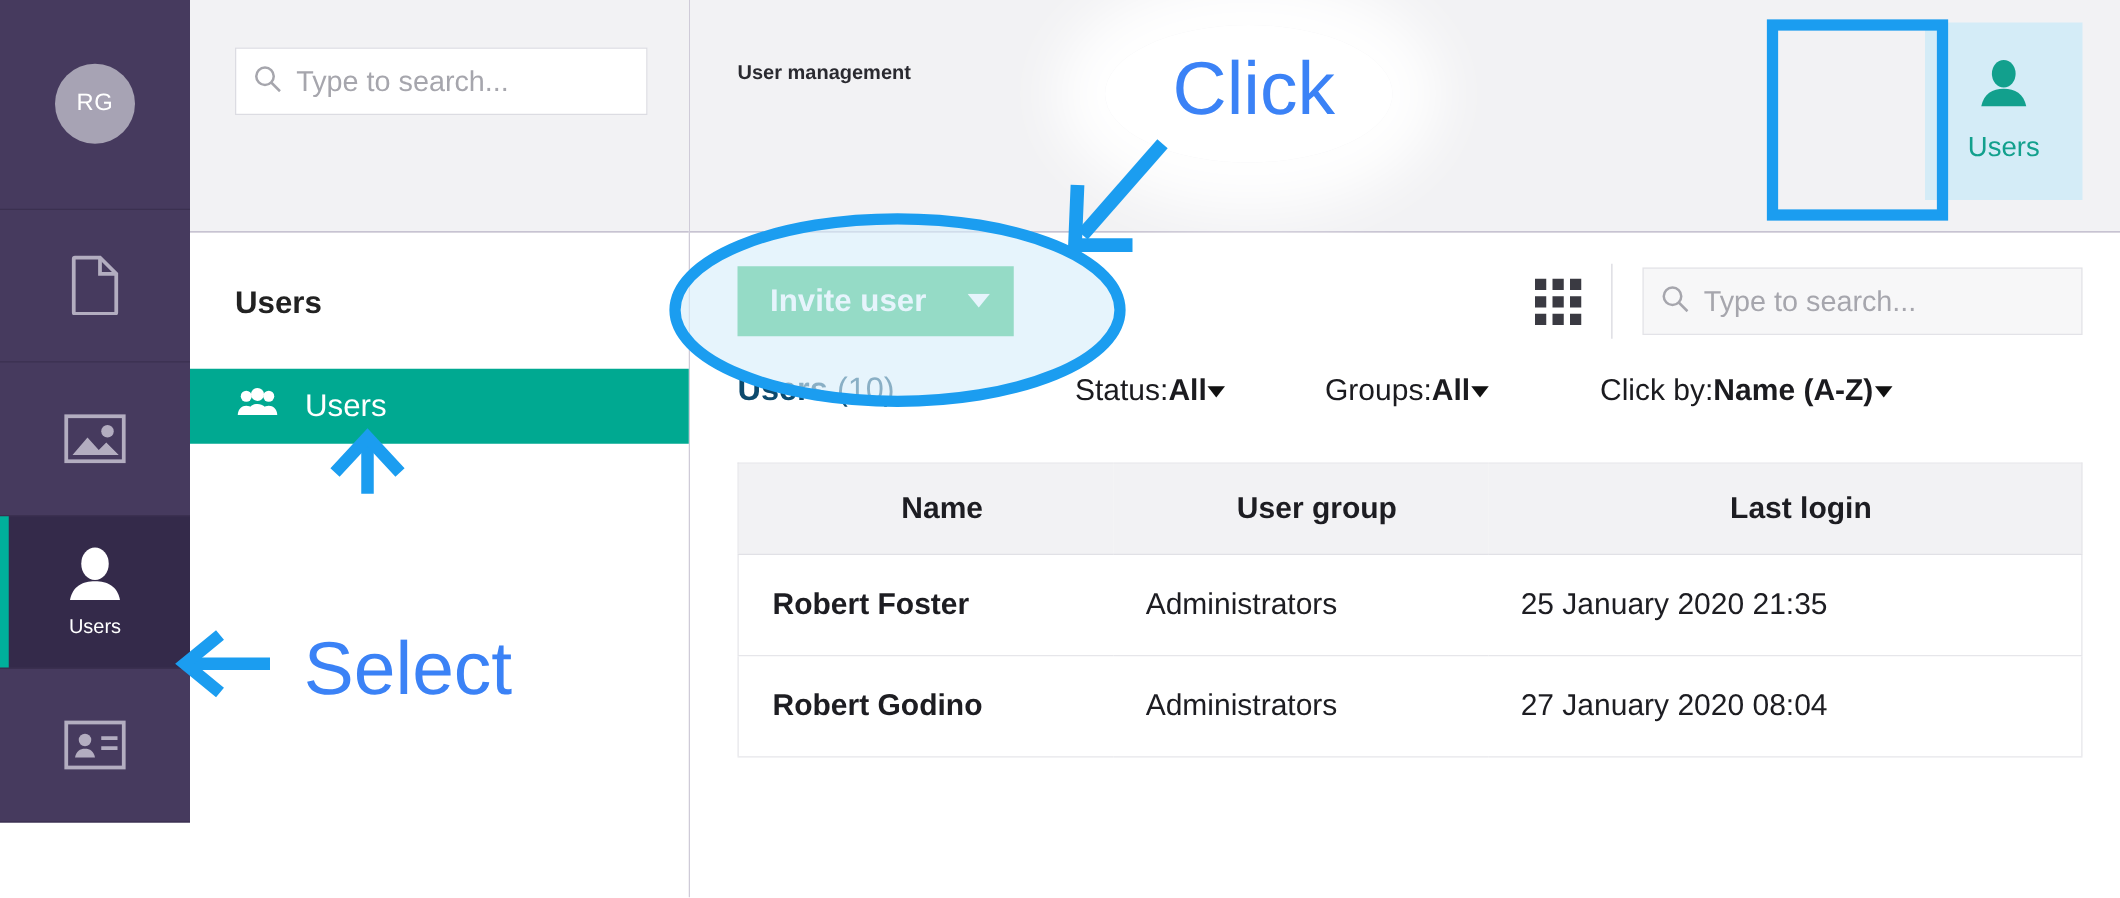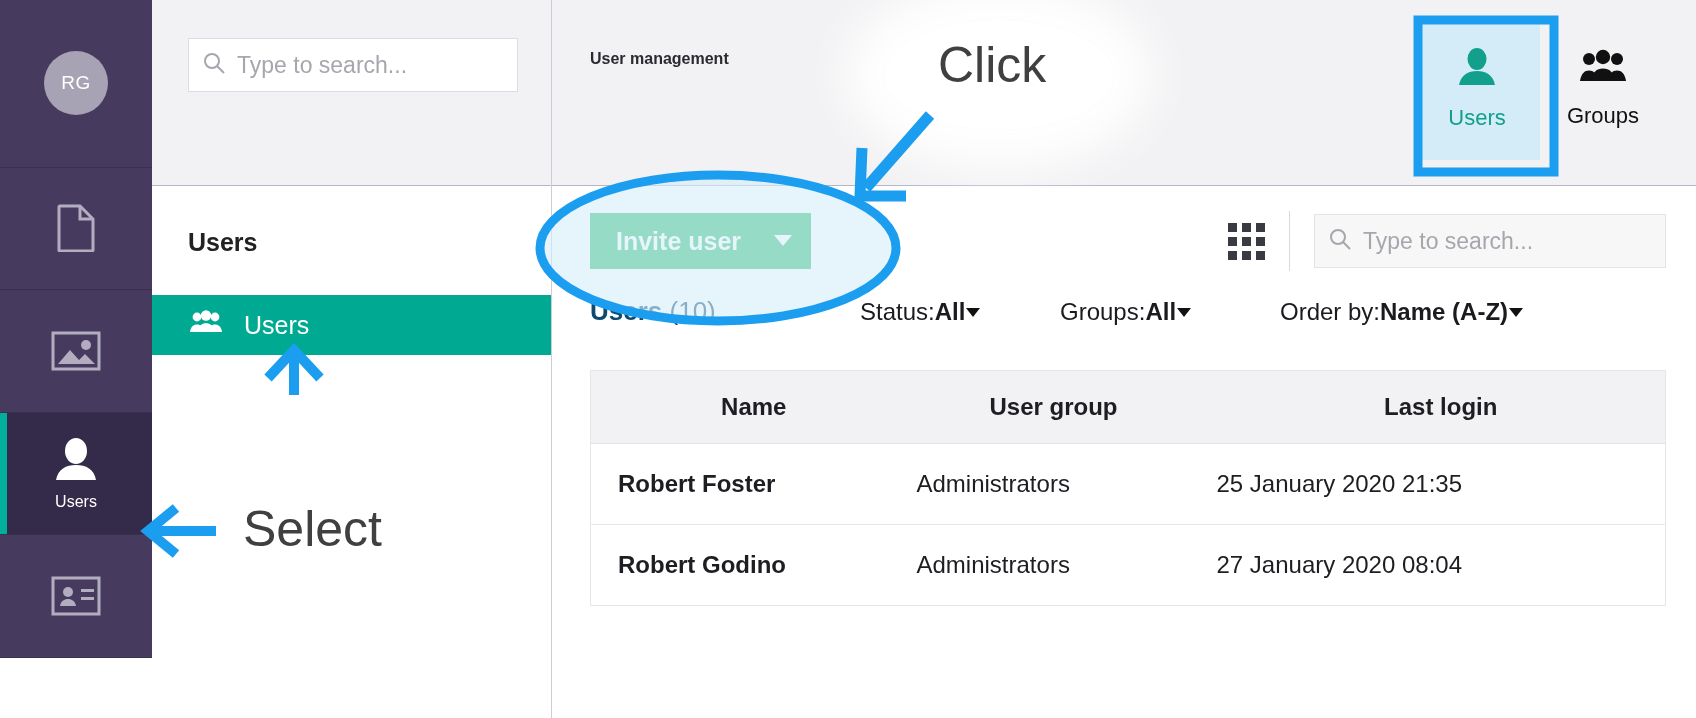--- a/index.html
+++ b/index.html
@@ -124,21 +124,21 @@
   .tbl td {
     font-size: 24px; color: #1d1d22; padding: 26px 0 26px 26px;
     border-bottom: 1px solid #e6e6ea; white-space: nowrap;
   }
   .tbl td.nm { font-weight: bold; padding-left: 27px; }
   .c1 { width: 300px; } .c2 { width: 300px; }
 
   
   .anno { position: absolute; inset: 0; pointer-events: none; }
   .anno-text {
-    position: absolute; color: #404040; font-size: 50px; font-weight: normal;
+    position: absolute; color: #3b82f6; font-size: 60px; font-weight: normal;
     font-family: "Liberation Sans", sans-serif;
   }
   .halo {
     position: absolute; border-radius: 50%;
     box-shadow: 0 0 45px 40px rgba(255,255,255,0.95);
     background: rgba(255,255,255,0.95);
   }
 </style>
 </head>
 <body>
@@ -232,33 +232,20 @@
       <div class="tabs">
         <div class="tab active">
           <span>
             <svg width="42" height="40" viewBox="0 0 42 40">
               <ellipse cx="21" cy="12" rx="9.5" ry="11" fill="#12a08d"></ellipse>
               <path d="M3 38 c2 -10 9 -14 18 -14 s16 4 18 14 z" fill="#12a08d"></path>
             </svg>
           </span>
           <span>Users</span>
         </div>
-        <div class="tab">
-          <span>
-            <svg width="46" height="36" viewBox="0 0 46 36" fill="#111111">
-              <circle cx="9" cy="10" r="6"></circle>
-                <path d="M0 32 c1.2-7.4 4.6-10.4 9-10.4 s7.8 3 9 10.4 z"></path>
-              <circle cx="37" cy="10" r="6"></circle>
-                <path d="M28 32 c1.2-7.4 4.6-10.4 9-10.4 s7.8 3 9 10.4 z"></path>
-              <circle cx="23" cy="8" r="7.2"></circle>
-                <path d="M11 32 c1.4-8.8 5.6-12.4 12-12.4 s10.6 3.6 12 12.4 z"></path>
-            </svg>
-          </span>
-          <span>Groups</span>
-        </div>
       </div>
     </div>
 
     <div class="toolbar">
       <button class="invite-btn">
         <span>Invite user</span>
         <span class="invite-caret">
           <svg width="18" height="12" viewBox="0 0 18 12">
               <path d="M0 0 L18 0 L9 11 z" fill="#ffffff"></path>
             </svg>
@@ -302,21 +289,21 @@
         <span class="caret-sm"></span>
       </div>
 
       <div class="filter" style="width:220px;">
         <span class="lab">Groups:</span>
         <span class="val">All</span>
         <span class="caret-sm"></span>
       </div>
 
       <div class="filter">
-        <span class="lab">Order by:</span>
+        <span class="lab">Click by:</span>
         <span class="val">Name (A-Z)</span>
         <span class="caret-sm"></span>
       </div>
     </div>
 
     <div class="table-wrap">
       <table class="tbl">
         <thead>
           <tr>
             <th class="c1">Name</th>

